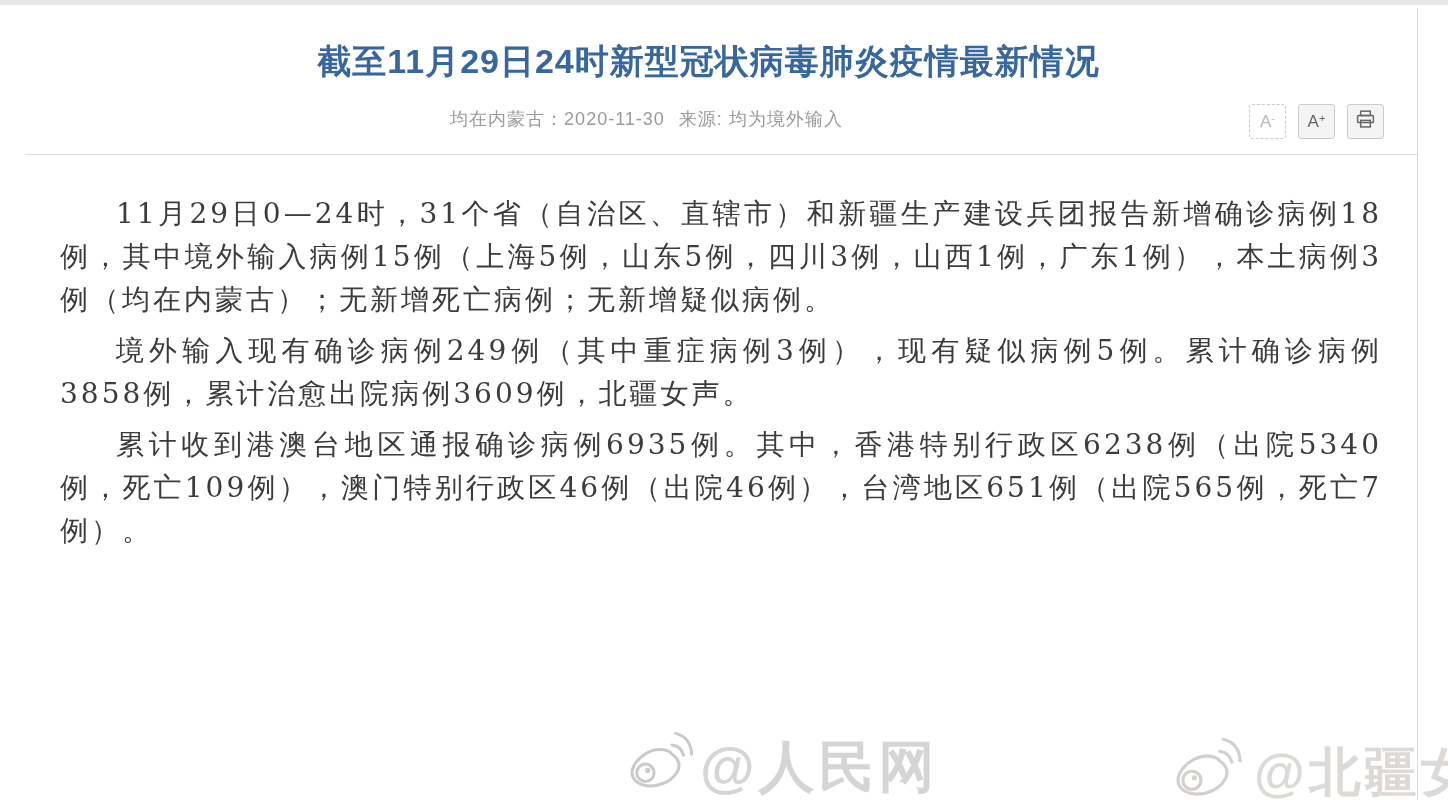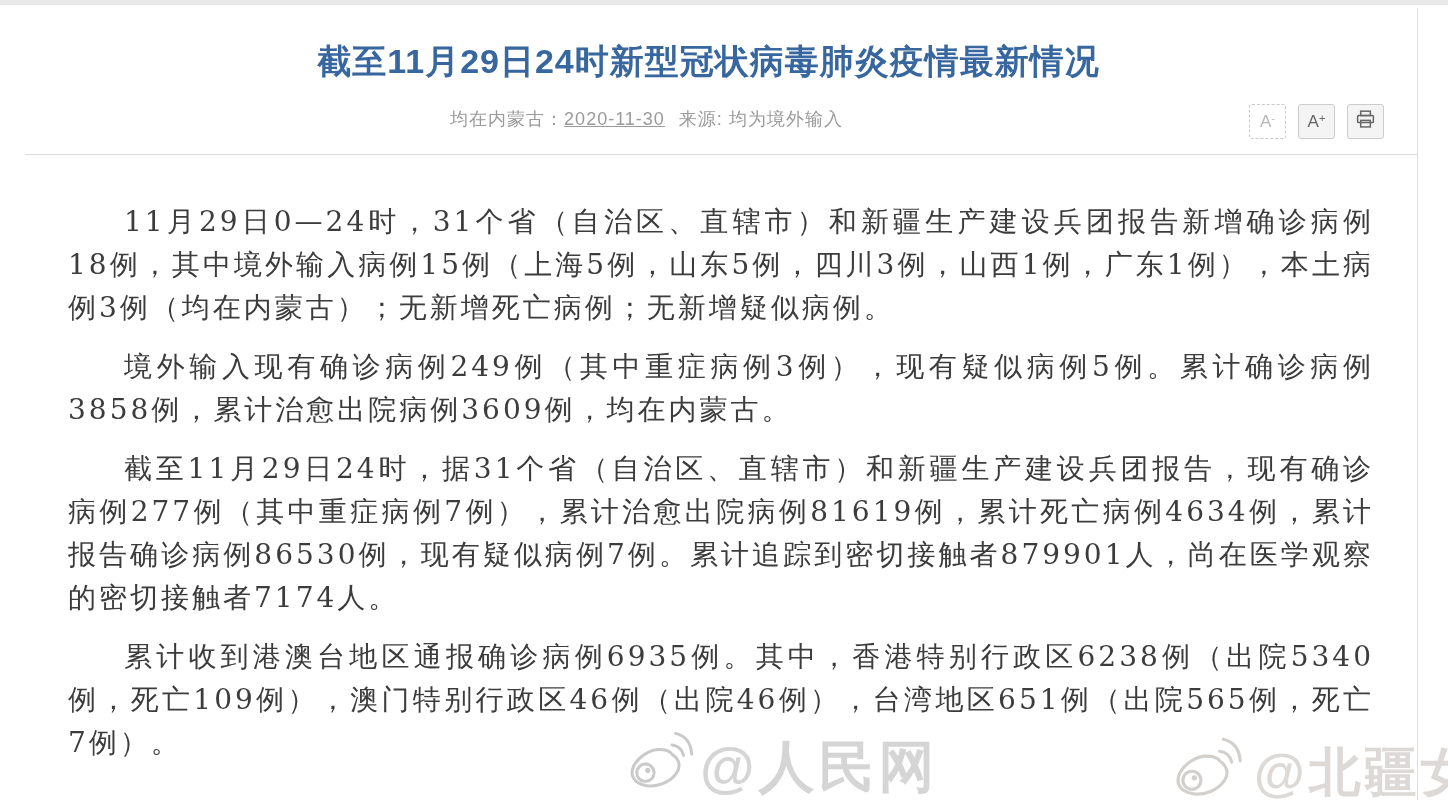--- a/index.html
+++ b/index.html
@@ -40,21 +40,21 @@
     left: 0;
     width: 100%;
     text-align: center;
     transform: translateX(-62px);
     font-family: "Liberation Sans", "DejaVu Sans", sans-serif;
     font-size: 18px;
     color: #9a9a9a;
     letter-spacing: 1px;
     white-space: nowrap;
   }
-  .meta-row .m-gap-sm { margin-right: 14px; text-decoration: underline; }
+  .meta-row .m-gap-sm { margin-right: 14px; }
   .toolbar {
     position: absolute;
     top: 96px;
     right: 33px;
     display: flex;
     gap: 12px;
   }
   .tool-btn {
     width: 37px;
     height: 35px;
@@ -87,21 +87,21 @@
     position: absolute;
     top: 176px;
     left: 52px;
     width: 1338px;
     font-size: 28px;
     line-height: 43px;
     letter-spacing: 3px;
     text-align: justify;
     color: #3c3c3c;
   }
-  .article-body p { text-indent: 2em; margin: 16px; }
+  .article-body p { text-indent: 2em; margin: 8px; }
   .watermark {
     position: absolute;
     display: flex;
     align-items: flex-start;
     pointer-events: none;
     font-family: "Liberation Sans", "DejaVu Sans", sans-serif;
     white-space: nowrap;
     z-index: 5;
   }
   .wm-center { left: 620px; top: 726px; }
@@ -155,22 +155,21 @@
             <rect x="6.5" y="13" width="11" height="7.5"></rect>
           </svg>
         </span>
       </button>
     </div>
 
     <div class="divider"></div>
 
     <main class="article-body">
       <p>11月29日0—24时，31个省（自治区、直辖市）和新疆生产建设兵团报告新增确诊病例18例，其中境外输入病例15例（上海5例，山东5例，四川3例，山西1例，广东1例），本土病例3例（均在内蒙古）；无新增死亡病例；无新增疑似病例。</p>
-      <p>境外输入现有确诊病例249例（其中重症病例3例），现有疑似病例5例。累计确诊病例3858例，累计治愈出院病例3609例，均在内蒙古。</p>
-      <p>截至11月29日24时，据31个省（自治区、直辖市）和新疆生产建设兵团报告，现有确诊病例277例（其中重症病例7例），累计治愈出院病例81619例，累计死亡病例4634例，累计报告确诊病例86530例，现有疑似病例7例。累计追踪到密切接触者879901人，尚在医学观察的密切接触者7174人。</p>
+      <p>境外输入现有确诊病例249例（其中重症病例3例），现有疑似病例5例。累计确诊病例3858例，累计治愈出院病例3609例，北疆女声。</p>
       <p>累计收到港澳台地区通报确诊病例6935例。其中，香港特别行政区6238例（出院5340例，死亡109例），澳门特别行政区46例（出院46例），台湾地区651例（出院565例，死亡7例）。</p>
     </main>
   </div>
 
   <div class="watermark wm-center">
     <span>
       <svg class="weibo-svg" width="74" height="68" viewBox="0 0 64 58" fill="none" stroke="rgba(150,150,150,0.5)" stroke-width="2.6" stroke-linecap="round">
         <path d="M45 24 c6 4 8 10 4 16 c-5 8 -17 13 -27 11 c-10 -2 -14 -9 -10 -17 c4 -8 14 -14 22 -14 c5 0 9 1 11 4 z"></path>
         <circle cx="22" cy="40" r="7.5"></circle>
         <circle cx="24" cy="38" r="2.2" fill="rgba(150,150,150,0.5)" stroke="none"></circle>

